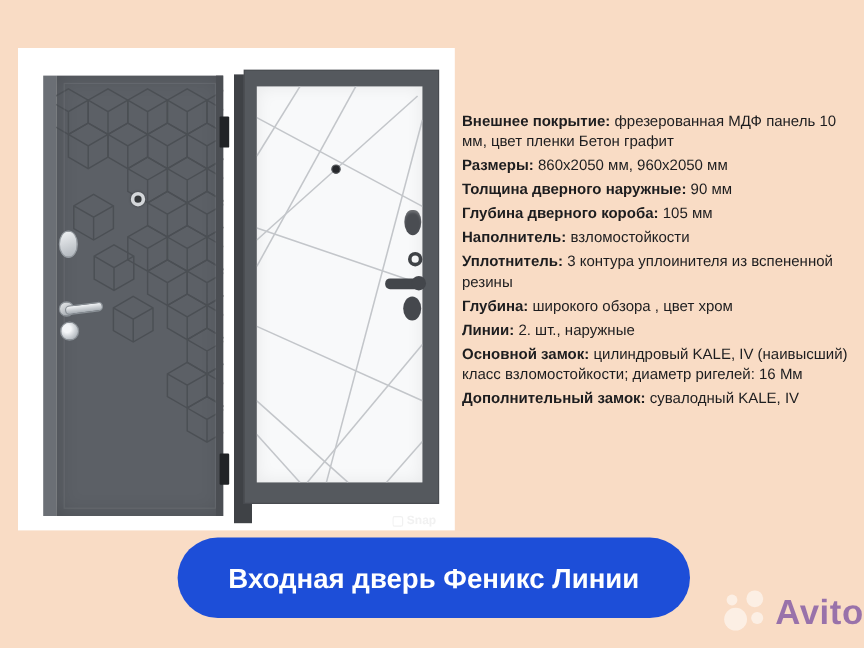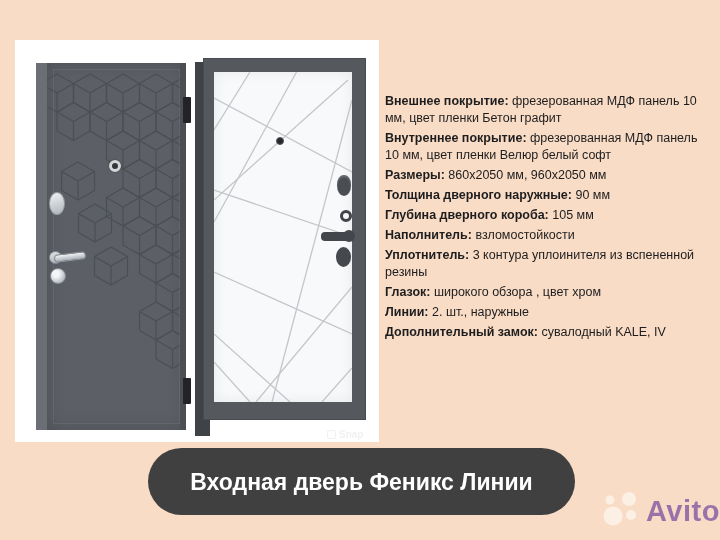--- a/index.html
+++ b/index.html
@@ -56,21 +56,21 @@
                color:rgba(235,235,235,.7); font-size:10px; font-weight:700; overflow:hidden; width:52px;margin-top:20px; }
   .snap-ico { display:inline-block; width:9px; height:9px; border:1.5px solid rgba(235,235,235,.7);
               border-radius:2px; flex:0 0 auto; }
 
   
   .specs { position:absolute; left:385px; top:93px; width:325px; font-size:12.5px; line-height:17px; color:#1D1D1F; }
   .spec-row { margin-bottom:3px; }
   .spec-label { font-weight:700; }
 
   
-  .banner { position:absolute; left:148px; top:448px; width:427px; height:67px; background:#404040;
+  .banner { position:absolute; left:148px; top:448px; width:427px; height:67px; background:#1d4ed8;
             border-radius:34px; color:#FFFFFF; display:flex; flex-direction:column; align-items:center;
             justify-content:center; font-weight:700; font-size:23px; line-height:30px; text-align:center; }
 
   
   .avito { position:absolute; left:598px; top:489px; display:flex; align-items:center; opacity:.55; }
   .avito-word { color:#4c1d95; font-size:29px; font-weight:700; letter-spacing:.5px; margin-left:2px; }
   .avito-logo circle { fill:#FFFFFF; }
 </style>
 </head>
 <body>
@@ -170,28 +170,28 @@
       <div class="snap-mark">
         <span class="snap-ico"></span>
         <span>Snap</span>
       </div>
     </div>
 
   </section>
 
   <section class="specs">
     <div class="spec-row"><span class="spec-label">Внешнее покрытие:</span> <span class="spec-value">фрезерованная МДФ панель 10 мм, цвет пленки Бетон графит</span></div>
-    <div class="spec-row"><span class="spec-label">Внутреннее покрытие:</span> <span class="spec-value">фрезерованная МДФ панель 10 мм, цвет пленки Велюр белый софт</span></div>
     <div class="spec-row"><span class="spec-label">Размеры:</span> <span class="spec-value">860x2050 мм, 960x2050 мм</span></div>
     <div class="spec-row"><span class="spec-label">Толщина дверного наружные:</span> <span class="spec-value">90 мм</span></div>
     <div class="spec-row"><span class="spec-label">Глубина дверного короба:</span> <span class="spec-value">105 мм</span></div>
     <div class="spec-row"><span class="spec-label">Наполнитель:</span> <span class="spec-value">взломостойкости</span></div>
     <div class="spec-row"><span class="spec-label">Уплотнитель:</span> <span class="spec-value">3 контура уплоинителя из вспененной резины</span></div>
-    <div class="spec-row"><span class="spec-label">Глазок:</span> <span class="spec-value">широкого обзора , цвет хром</span></div>
+    <div class="spec-row"><span class="spec-label">Глубина:</span> <span class="spec-value">широкого обзора , цвет хром</span></div>
     <div class="spec-row"><span class="spec-label">Линии:</span> <span class="spec-value">2. шт., наружные</span></div>
+    <div class="spec-row"><span class="spec-label">Основной замок:</span> <span class="spec-value">цилиндровый KALE, IV (наивысший) класс взломостойкости; диаметр ригелей: 16 Мм</span></div>
     <div class="spec-row"><span class="spec-label">Дополнительный замок:</span> <span class="spec-value">сувалодный KALE, IV</span></div>
   </section>
 
   <div class="banner">
     <div>Входная дверь Феникс Линии</div>
   </div>
 
   <div class="avito">
     <svg class="avito-logo" width="46" height="44" viewBox="0 0 46 44">
       <circle cx="12" cy="11" r="4.5"></circle>

